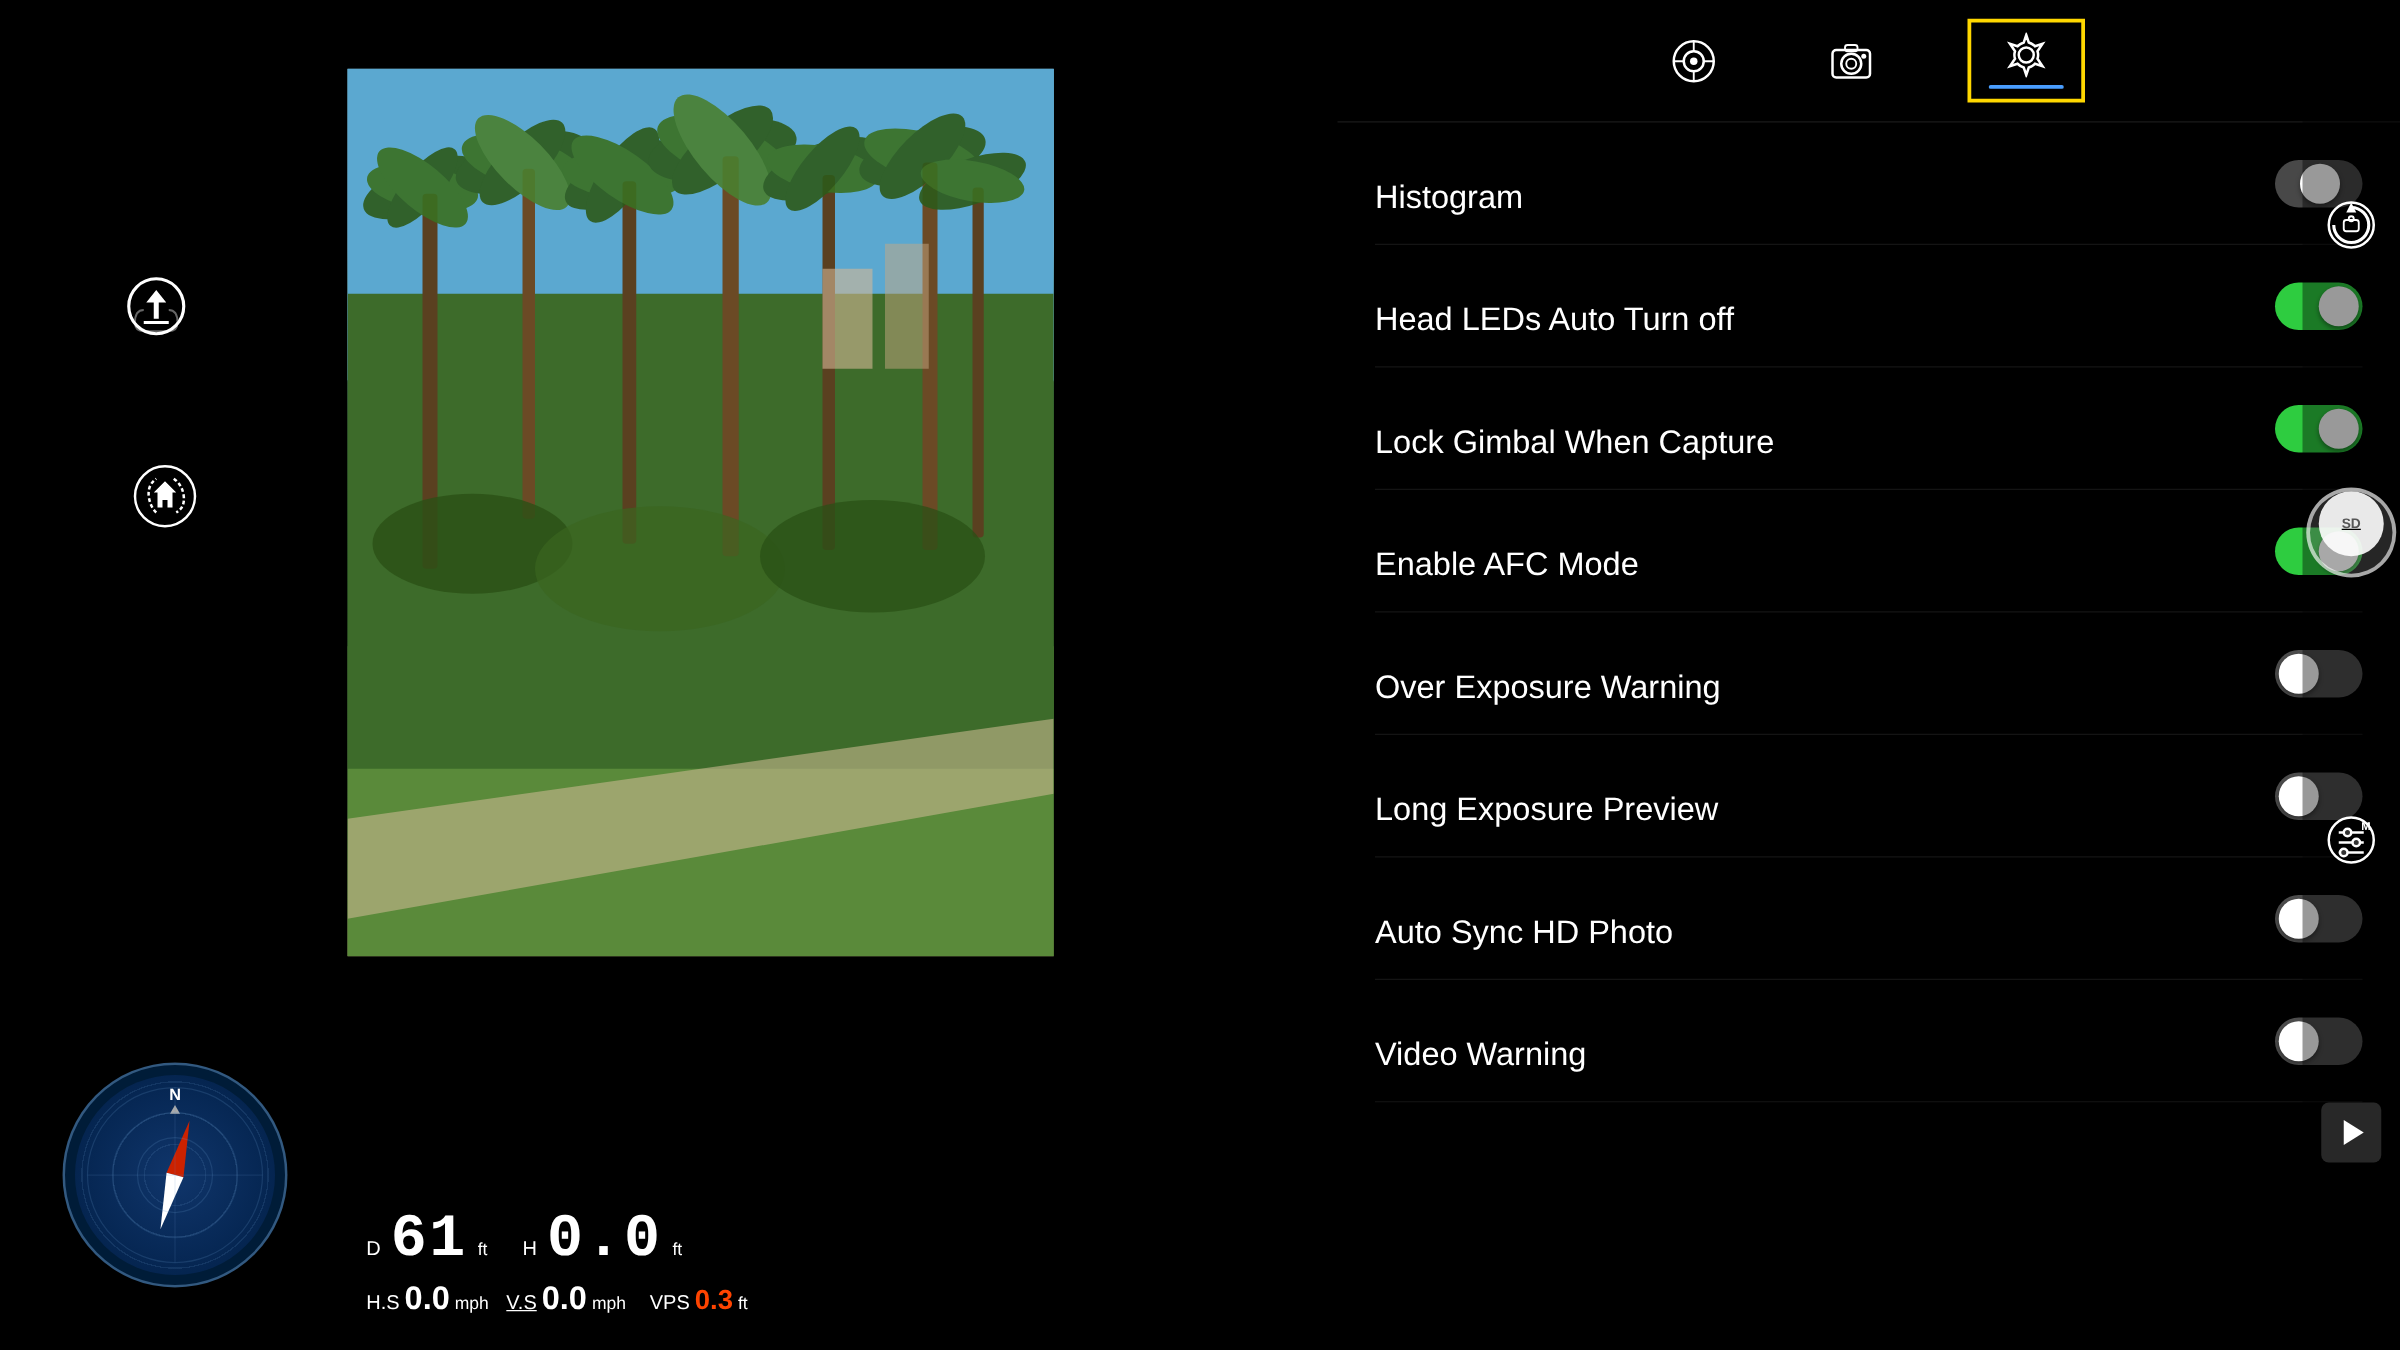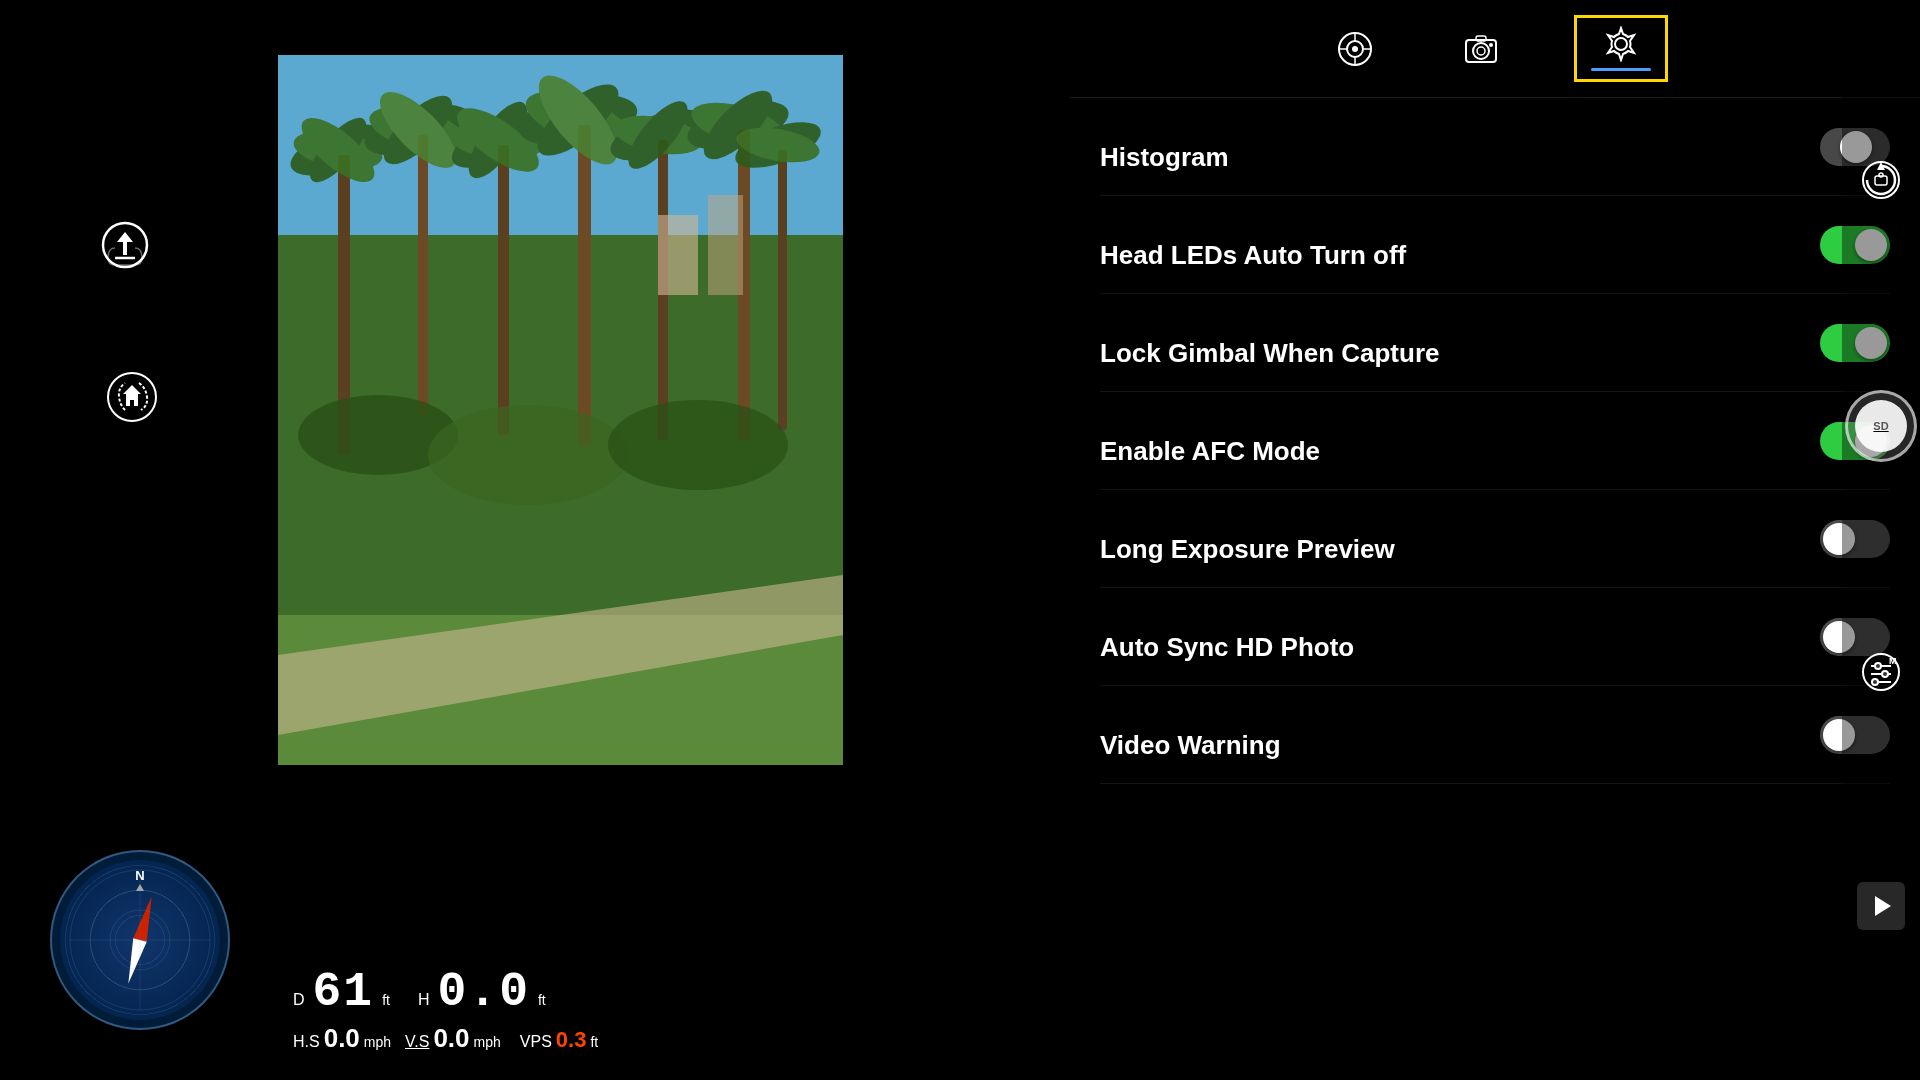--- a/index.html
+++ b/index.html
@@ -217,21 +217,21 @@
       display: flex;
       align-items: center;
       justify-content: space-between;
       padding: 22px 0;
       border-bottom: 1px solid rgba(255,255,255,0.08);
     }
 
     .setting-label {
       color: #fff;
       font-size: 26px;
-      font-weight: 700;
+      font-weight: 400;
       margin-top: 22px;
     }
 
     
     .toggle {
       width: 70px;
       height: 38px;
       border-radius: 19px;
       position: relative;
       cursor: pointer;
@@ -273,21 +273,20 @@
       left: 20px;
     }
 
     .capture-btn {
       width: 72px;
       height: 72px;
       border-radius: 50%;
       background: rgba(255,255,255,0.15);
       border: 3px solid rgba(255,255,255,0.6);
       display: flex;
-      align-items: center;
       justify-content: center;
       cursor: pointer;
       text-decoration: underline;
     }
 
     .capture-inner {
       width: 52px;
       height: 52px;
       border-radius: 50%;
       background: rgba(255,255,255,0.9);
@@ -498,20 +497,26 @@
           <div class="toggle-thumb"></div>
         </div>
       </div>
       <div class="setting-row">
         <span class="setting-label">Enable AFC Mode</span>
         <div class="toggle on">
           <div class="toggle-thumb"></div>
         </div>
       </div>
       <div class="setting-row">
+        <span class="setting-label">Over Exposure Warning</span>
+        <div class="toggle off">
+          <div class="toggle-thumb"></div>
+        </div>
+      </div>
+      <div class="setting-row">
         <span class="setting-label">Long Exposure Preview</span>
         <div class="toggle off">
           <div class="toggle-thumb"></div>
         </div>
       </div>
       <div class="setting-row">
         <span class="setting-label">Auto Sync HD Photo</span>
         <div class="toggle off">
           <div class="toggle-thumb"></div>
         </div>

